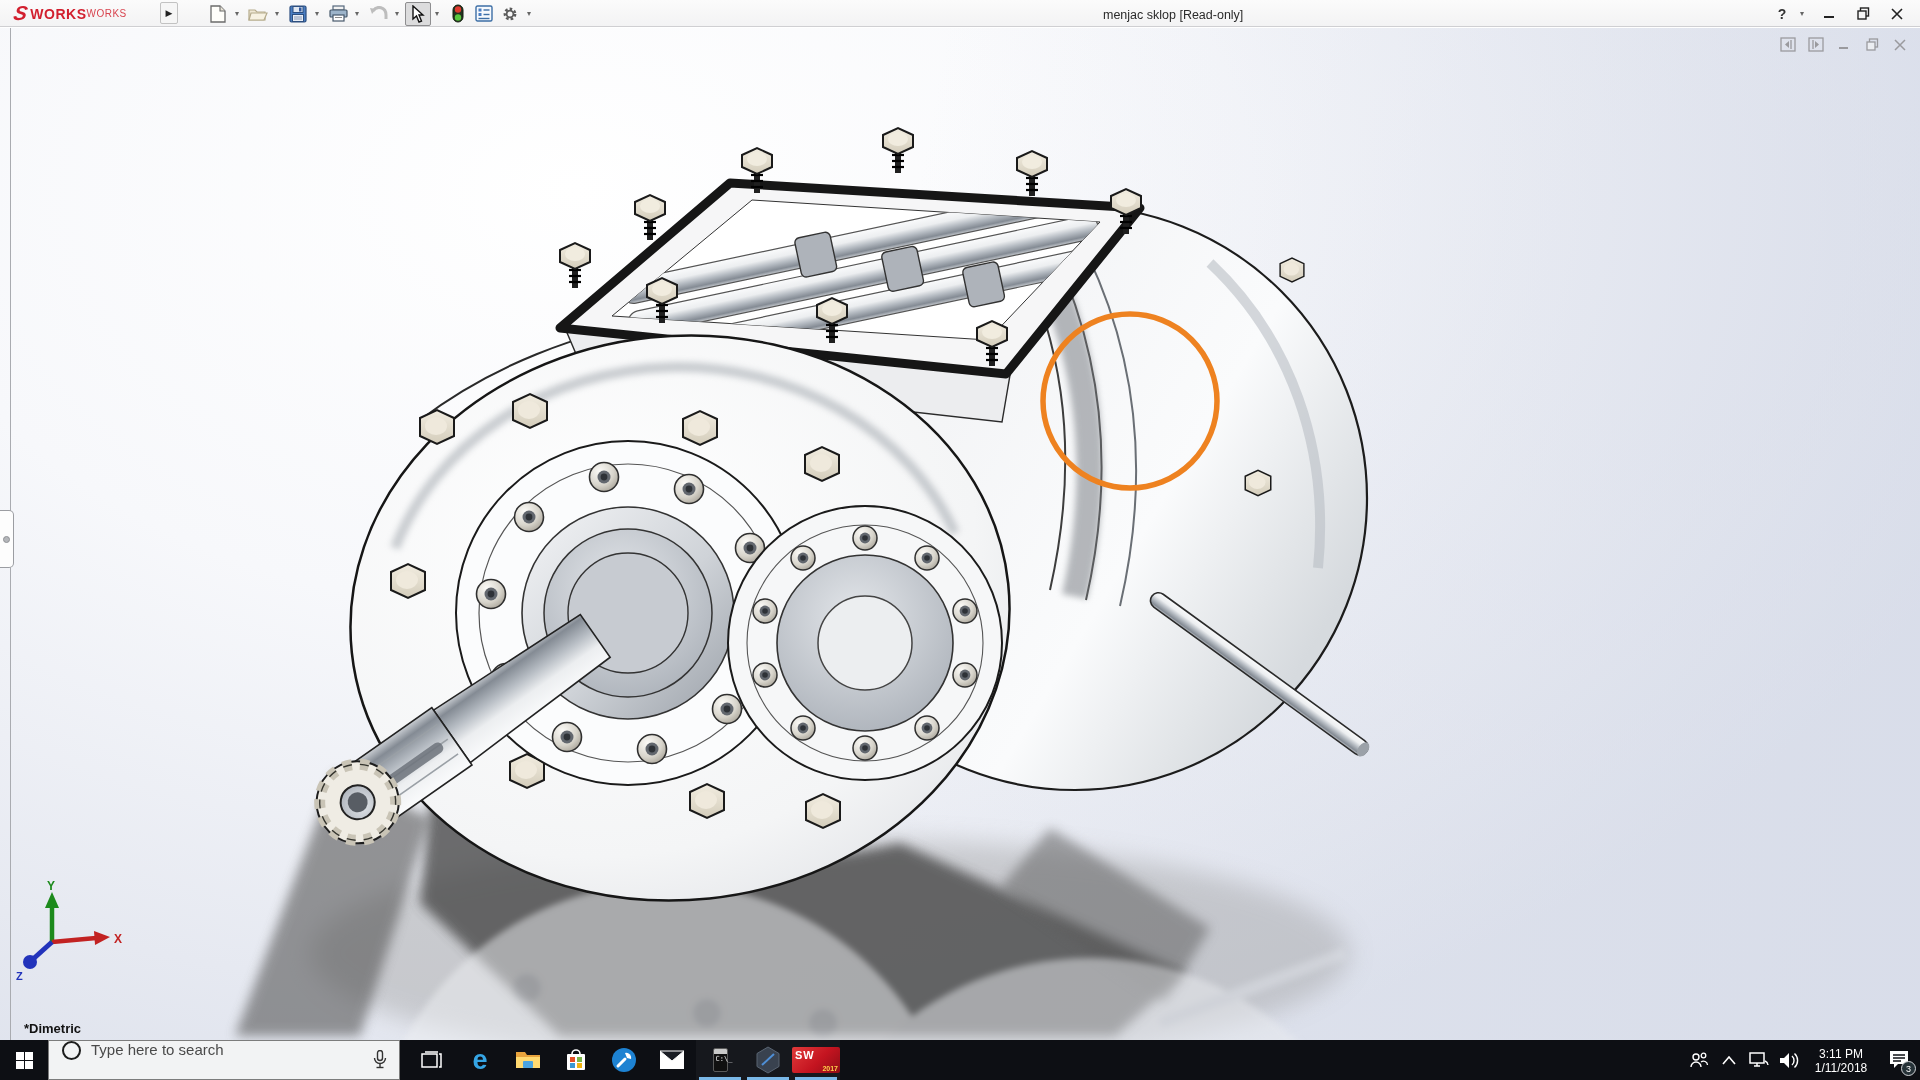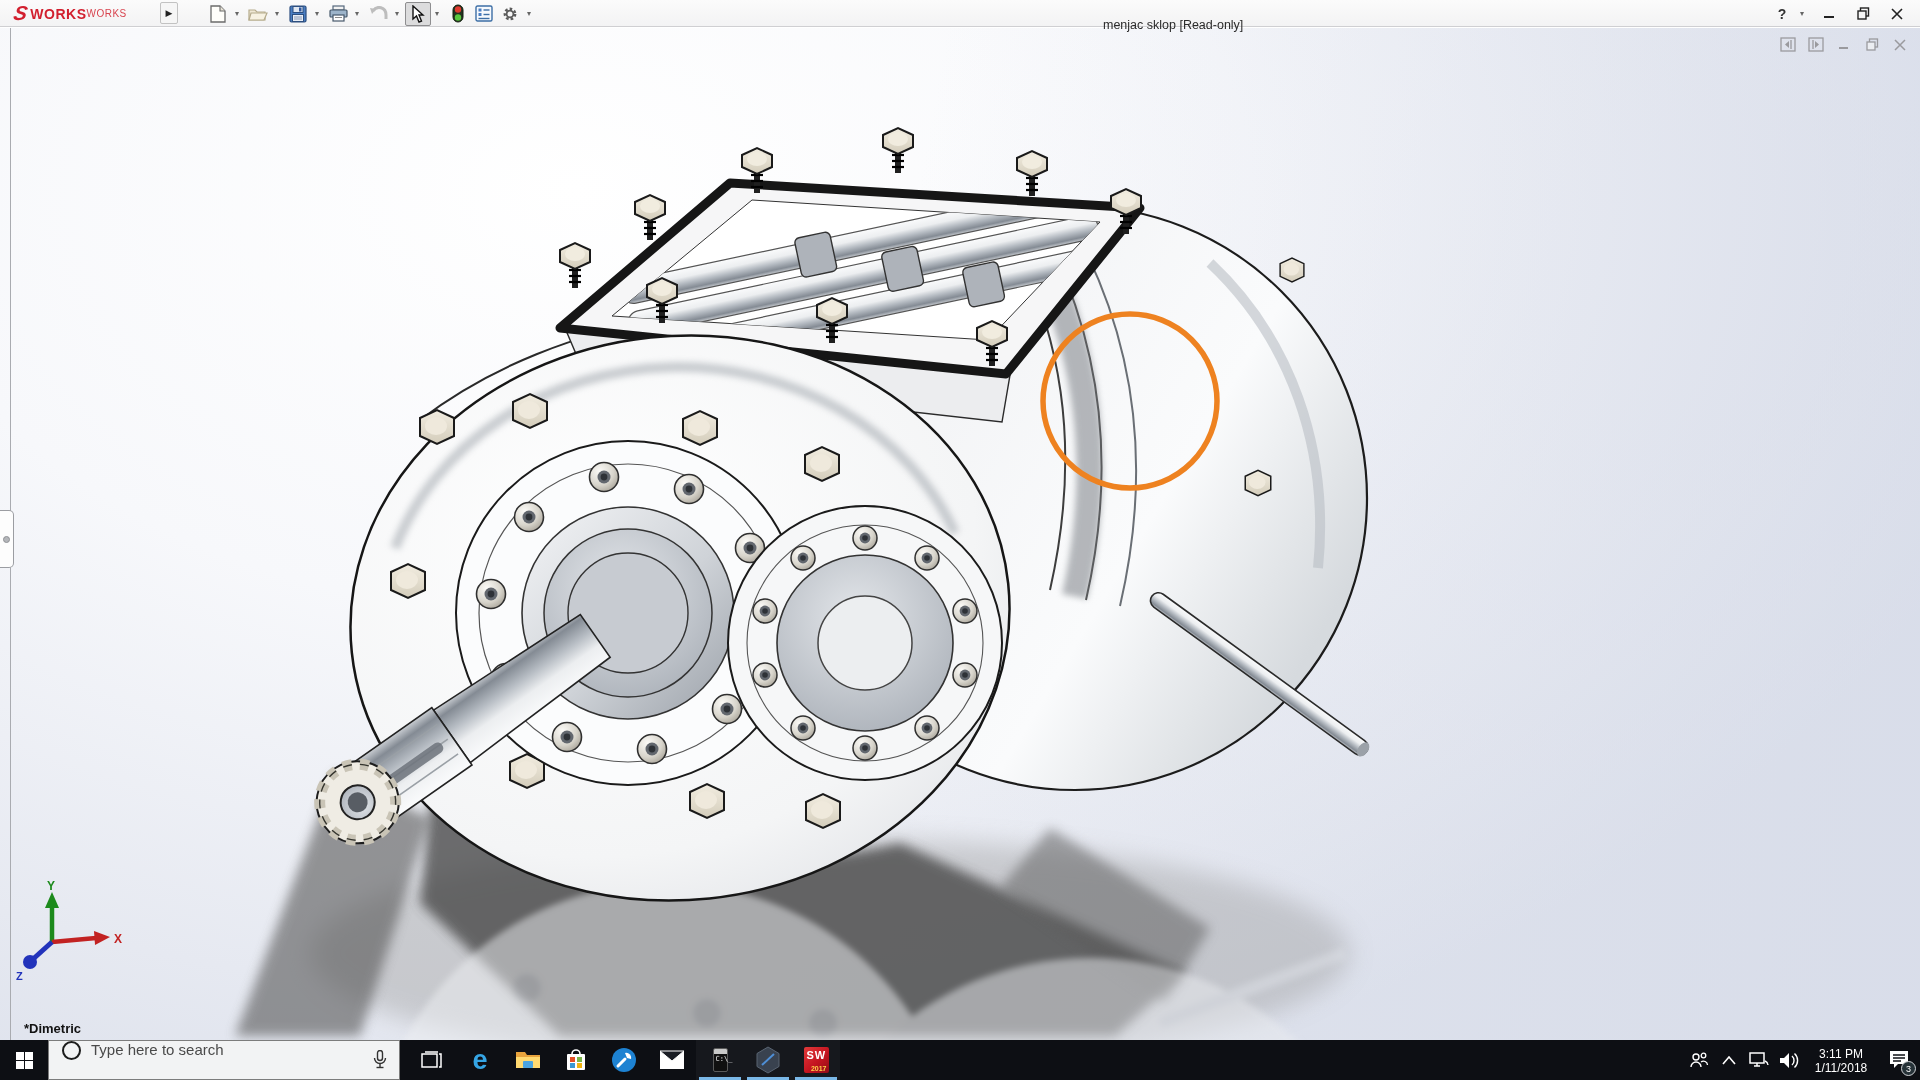--- a/index.html
+++ b/index.html
@@ -13,21 +13,21 @@
   .logo .mark { color:#d21f2e; font-weight:bold; font-style:italic; font-size:20px; transform:skewX(-12deg); margin-right:3px; }
   .logo .solid { color:#d21f2e; font-weight:bold; font-size:14px; letter-spacing:.5px; }
   .logo .works { color:#d8444f; font-weight:normal; font-size:10px; letter-spacing:.5px; }
   .flyout { position:absolute; left:160px; top:2px; width:18px; height:22px; background:#f6f6f6;
     border:1px solid #c2c2c2; border-radius:2px; font-size:9px; color:#222; display:flex; align-items:center; justify-content:center; }
   .tb-icons { position:absolute; left:205px; top:0; height:27px; display:flex; align-items:center; }
   .tb-btn { width:26px; height:24px; display:flex; align-items:center; justify-content:center; border-radius:2px; }
   .tb-btn.pressed { background:#dcdcdd; border:1px solid #8e8e90; }
   .tb-caret { width:12px; height:24px; font-size:8px; color:#666; display:flex; align-items:center; justify-content:center; margin-right:2px; }
   .tb-svg { display:block; }
-  .title-text { position:absolute; left:1103px; top:12px; height:27px; line-height:27px; font-size:12.5px; color:#2b2b2b; }
+  .title-text { position:absolute; left:1103px; top:2px; height:27px; line-height:27px; font-size:12.5px; color:#2b2b2b; }
   .win-controls { position:absolute; right:8px; top:0; height:27px; display:flex; align-items:center; gap:4px; }
   .wc-btn { width:30px; height:24px; display:flex; align-items:center; justify-content:center; color:#222; }
   .wc-help { font-size:14px; font-weight:bold; color:#333; width:20px; }
 
   
   .viewport { position:absolute; top:28px; left:0; width:1920px; height:1012px;
     background:
       linear-gradient(100deg, rgba(255,255,255,0) 45%, rgba(212,217,231,.55) 96%),
       radial-gradient(1500px 950px at 30% 16%, #ffffff 0%, #f7f8fb 45%, #e6e9f1 85%, #dfe3ed 100%);
   }
@@ -50,21 +50,21 @@
   .searchbox input::placeholder { color:#4a4a4a; opacity:1; }
   .mic { position:absolute; right:12px; top:9px; }
   .task-apps { display:flex; margin-left:8px; }
   .app-cell { position:relative; width:48px; height:40px; display:flex; align-items:center; justify-content:center; }
   .app-cell.running { background:rgba(255,255,255,.04); }
   .app-cell.running::after { content:""; position:absolute; bottom:0; left:3px; width:42px; height:3px; background:#7ab8e8; }
   .edge-e { color:#35a5e5; font-size:27px; font-weight:bold; line-height:27px; }
   .cmd-icon { width:15px; height:24px; background:#101010; border:1px solid #5a5a5a; border-radius:2px; position:relative; }
   .cmd-icon .bar { position:absolute; top:0; left:0; right:0; height:5px; background:#c9c9c9; border-radius:1px 1px 0 0; }
   .cmd-icon .txt { position:absolute; top:6px; left:2px; color:#e8e8e8; font-family:"DejaVu Sans Mono",monospace; font-size:7px; }
-  .sw-cube { position:relative; width:25px; height:26px;border-radius:8px; }
+  .sw-cube { position:relative; width:48px; height:26px;border-radius:8px; }
   .sw-cube .face { position:absolute; inset:0; background:linear-gradient(135deg,#e23a3a 0%, #c41420 55%, #8f0d16 100%); border-radius:2px; }
   .sw-cube .lbl { position:absolute; top:2px; left:3px; color:#fff; font-weight:bold; font-size:11px; letter-spacing:1px; }
   .sw-cube .yr { position:absolute; bottom:1px; right:2px; color:#ffd24a; font-weight:bold; font-size:7px; }
   .tray { margin-left:auto; display:flex; align-items:center; height:40px; }
   .tray-ic { width:30px; height:40px; display:flex; align-items:center; justify-content:center; }
   .clock { width:74px; text-align:center; color:#fff; font-size:12px; line-height:14px; padding-top:1px; }
   .action { position:relative; width:42px; height:40px; display:flex; align-items:center; justify-content:center; }
   .badge { position:absolute; right:4px; bottom:4px; width:15px; height:15px; background:#263238; border:1px solid #cfd2d6; border-radius:50%;
     color:#fff; font-size:9px; display:flex; align-items:center; justify-content:center; }
 </style>

